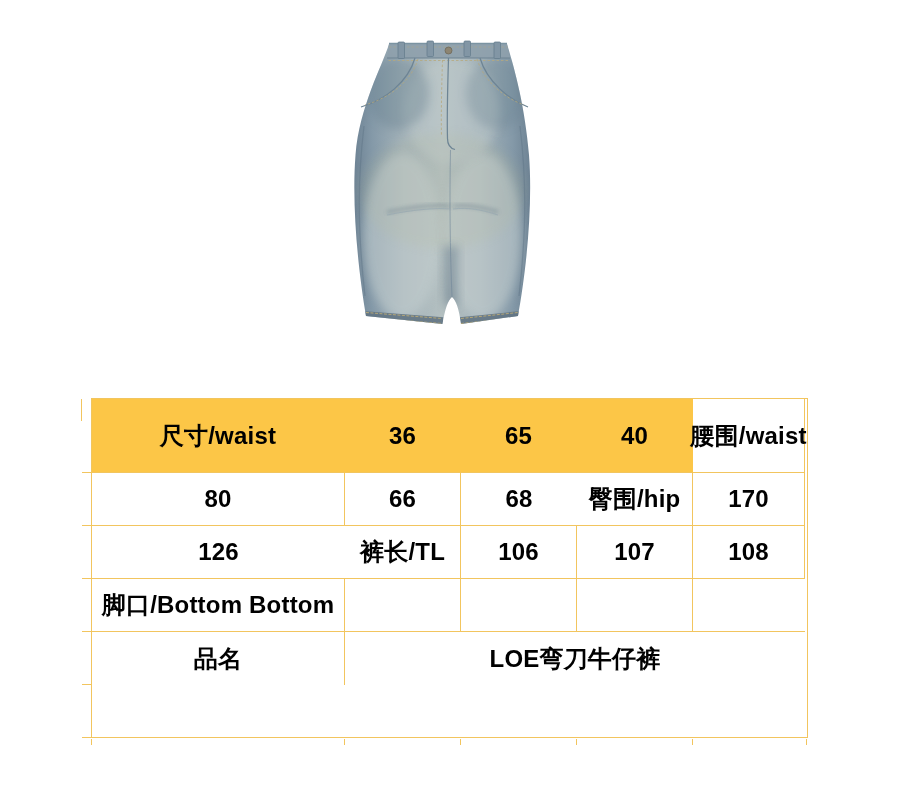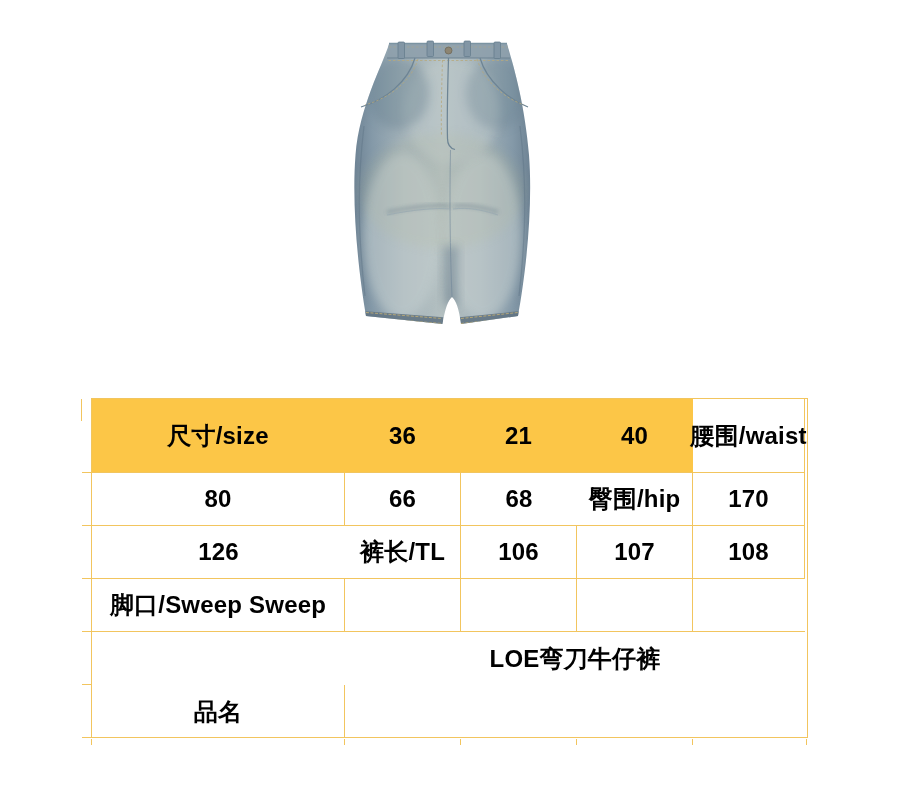--- a/index.html
+++ b/index.html
@@ -121,47 +121,47 @@
 
     <path d="M126,44 C112,92 66,128 18,142" fill="none" stroke="#6d8494" stroke-width="2.5"></path>
     <path d="M132,46 C118,92 74,124 26,138" fill="none" stroke="#b6a87c" stroke-width="1.6" stroke-dasharray="5 4"></path>
     <path d="M256,44 C270,92 316,128 352,142" fill="none" stroke="#6d8494" stroke-width="2.5"></path>
     <path d="M250,46 C264,92 306,124 344,138" fill="none" stroke="#b6a87c" stroke-width="1.6" stroke-dasharray="5 4"></path>
   </svg>
 </div>
 
 <div class="size-table">
 
-  <div class="cell hdr">尺寸/size</div>
+  <div class="cell hdr">尺寸/waist</div>
   <div class="cell hdr">36</div>
-  <div class="cell hdr">21</div>
+  <div class="cell hdr">65</div>
   <div class="cell hdr">40</div>
 
   <div class="cell">腰围/waist</div>
   <div class="cell">80</div>
   <div class="cell">66</div>
   <div class="cell c-last">68</div>
 
   <div class="cell">臀围/hip</div>
   <div class="cell">170</div>
   <div class="cell c-last">126</div>
 
   <div class="cell">裤长/TL</div>
   <div class="cell">106</div>
   <div class="cell">107</div>
   <div class="cell">108</div>
 
-  <div class="cell">脚口/Sweep Sweep</div>
+  <div class="cell">脚口/Bottom Bottom</div>
   <div class="cell"></div>
   <div class="cell"></div>
   <div class="cell"></div>
   <div class="cell c-last"></div>
 
+  <div class="cell r-last">品名</div>
   <div class="cell merged c-last r-last">LOE弯刀牛仔裤</div>
-  <div class="cell r-last">品名</div>
 </div>
 
 <div>
   <div class="stub tl"></div>
   <div class="stub h" style="top:472px"></div>
   <div class="stub h" style="top:525px"></div>
   <div class="stub h" style="top:578px"></div>
   <div class="stub h" style="top:631px"></div>
   <div class="stub h" style="top:684px"></div>
   <div class="stub h" style="top:737px"></div>

